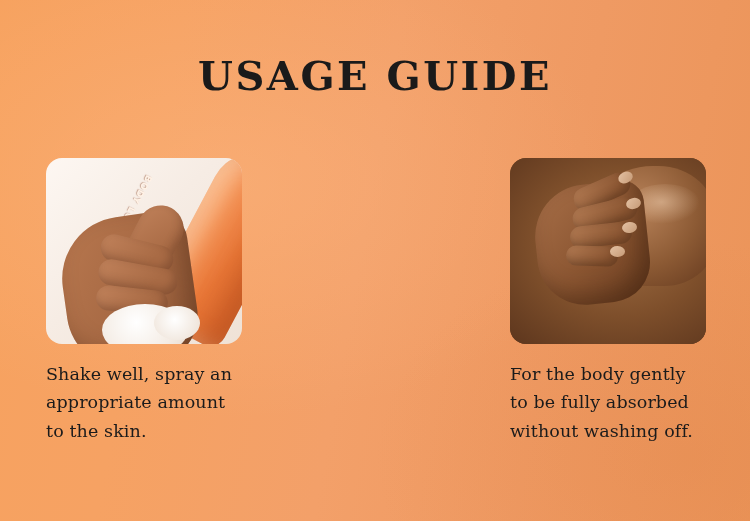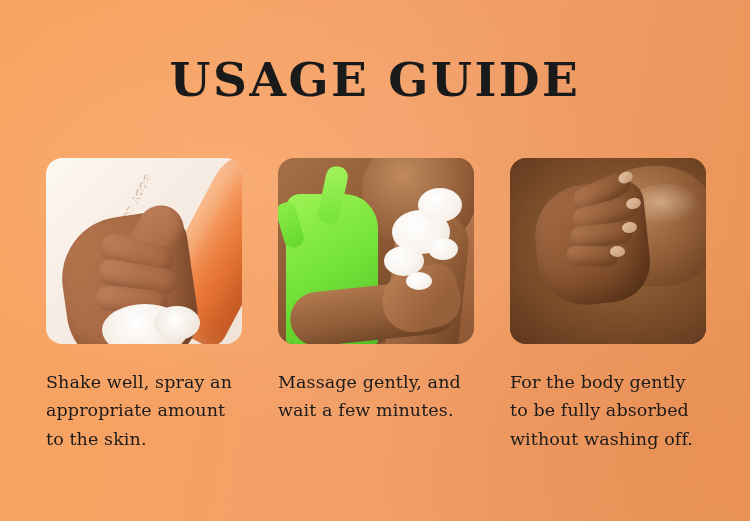--- a/index.html
+++ b/index.html
@@ -35,21 +35,21 @@
   }
 
   .title {
     position: absolute;
     top: 52px;
     left: 0;
     width: 750px;
     text-align: center;
     font-family: "DejaVu Serif", serif;
     font-weight: 700;
-    font-size: 47px;
+    font-size: 40px;
     letter-spacing: 2.5px;
     color: #1a1a1a;
     z-index: 5;
   }
 
   .cards {
     position: absolute;
     top: 158px;
     left: 46px;
     width: 660px;
@@ -62,21 +62,21 @@
   }
   .photo {
     width: 196px;
     height: 186px;
     border-radius: 16px;
     overflow: hidden;
     position: relative;
     background: #c98a64;
   }
   .caption {
-    margin-top: 24px;
+    margin-top: 16px;
     font-family: "DejaVu Serif", serif;
     font-size: 17.5px;
     line-height: 1.62;
     color: #1b1b1b;
     letter-spacing: 0.1px;
   }
 
   
   .p1 {
     background: linear-gradient(135deg, #fdf7f2 0%, #f6ece4 45%, #efe2d6 100%);
@@ -359,38 +359,20 @@
         <div class="finger thumb"></div>
         <div class="finger f1"></div>
         <div class="finger f2"></div>
         <div class="finger f3"></div>
         <div class="foam"></div>
         <div class="foam2"></div>
       </div>
       <div class="caption">Shake well, spray an appropriate amount to the skin.</div>
     </div>
 
-    <div class="card">
-      <div class="photo p2">
-        <div class="skin-torso"></div>
-        <div class="shoulder"></div>
-        <div class="arm"></div>
-        <div class="top"></div>
-        <div class="strap"></div>
-        <div class="strap2"></div>
-        <div class="forearm"></div>
-        <div class="hand2"></div>
-        <div class="cream c1"></div>
-        <div class="cream c2"></div>
-        <div class="cream c3"></div>
-        <div class="cream c4"></div>
-        <div class="cream c5"></div>
-      </div>
-      <div class="caption">Massage gently, and wait a few minutes.</div>
-    </div>
 
     <div class="card">
       <div class="photo p3">
         <div class="body"></div>
         <div class="shoulder3"></div>
         <div class="hi"></div>
         <div class="hand3"></div>
         <div class="fing g1"></div>
         <div class="fing g2"></div>
         <div class="fing g3"></div>

